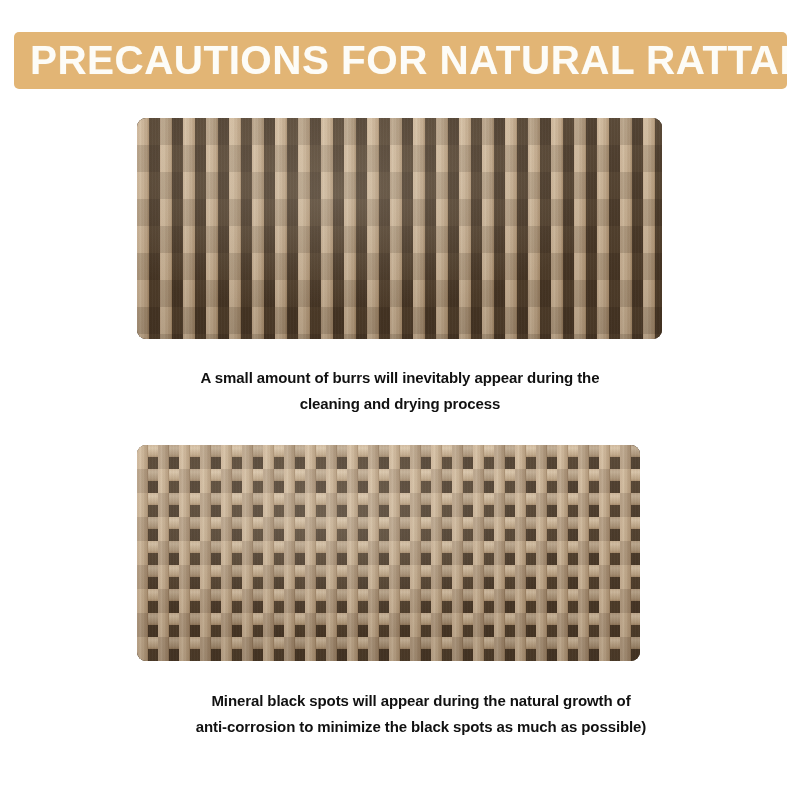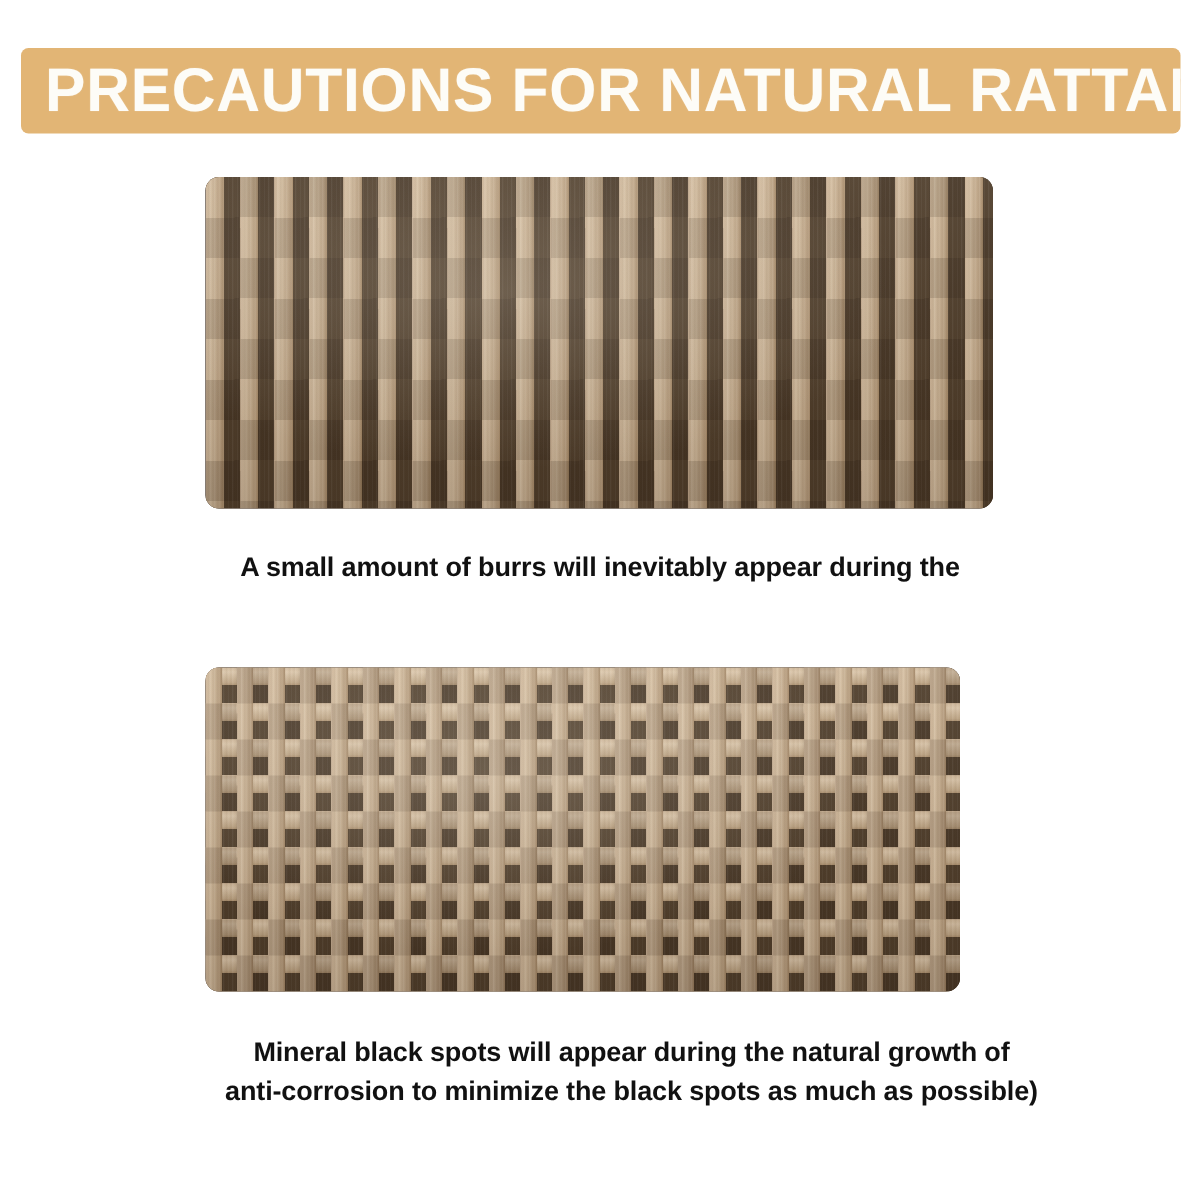--- a/index.html
+++ b/index.html
@@ -196,21 +196,21 @@
 
   
   .caption {
     position: absolute;
     left: 0;
     width: 800px;
     text-align: center;
     color: #111111;
     font-family: "Liberation Sans", sans-serif;
     font-weight: bold;
-    font-size: 18px;
+    font-size: 15px;
     line-height: 26px;
     letter-spacing: -0.1px;
   }
   #caption-1 { top: 365px; }
   #caption-2 { top: 688px; padding-left: 21px; }
   .caption .line { display: block; white-space: nowrap; }
 </style>
 </head>
 <body>
 
@@ -225,20 +225,21 @@
       <div class="h-strands"></div>
       <div class="v-strands"></div>
       <div class="interlace"></div>
       <div class="grain"></div>
       <div class="shade"></div>
     </div>
   </div>
 
   <div class="caption" id="caption-1">
     <span class="line">A small amount of burrs will inevitably appear during the</span>
+    <span class="line">cleaning and drying process</span>
   </div>
 
   <div class="rattan-panel" id="rattan-panel-2">
     <div class="weave">
       <div class="h-strands"></div>
       <div class="v-strands"></div>
       <div class="interlace"></div>
       <div class="grain"></div>
       <div class="shade"></div>
     </div>

